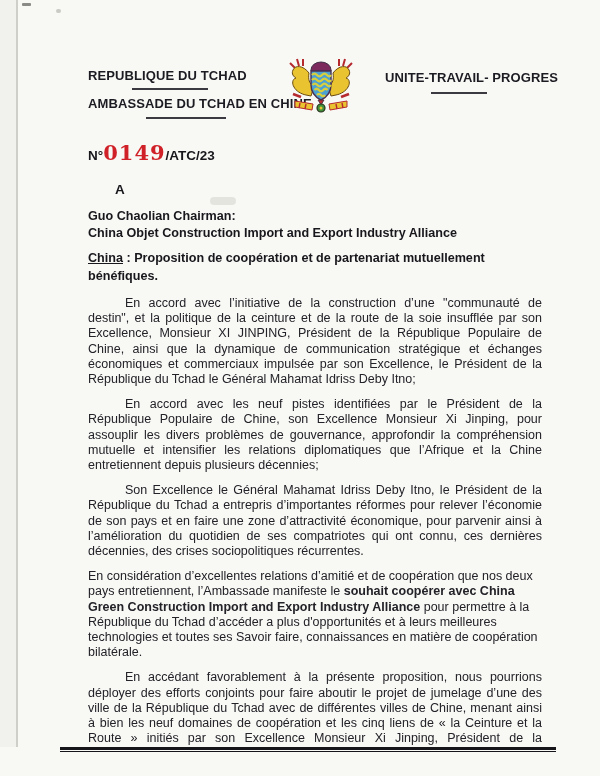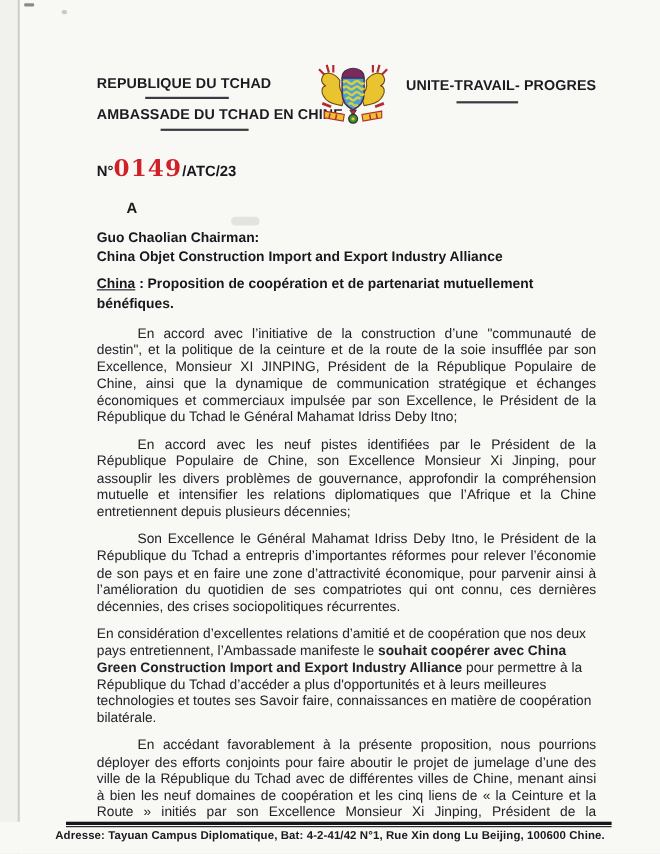--- a/index.html
+++ b/index.html
@@ -15,21 +15,21 @@
   .left-strip { position:absolute; left:0; top:0; width:16px; height:776px; background:#f1f1ee; }
   .scan-edge  { position:absolute; left:16px; top:0; width:2px; height:776px; background:#cfcfca; }
   .artifact-dash { position:absolute; left:22px; top:3px; width:9px; height:3px; background:#8a8a86; border-radius:1px; }
   .artifact-dot  { position:absolute; left:56px; top:9px; width:5px; height:4px; background:#cbcbc5; border-radius:2px; }
   .artifact-smudge { position:absolute; left:210px; top:197px; width:26px; height:8px; background:#dcdcd5; border-radius:4px; opacity:.7; }
 
   .content { position:absolute; left:88px; top:60px; width:470px; color:#212126; }
 
   .header-row { position:relative; height:60px; }
   .hdr-left  { position:absolute; left:0; top:8px; }
-  .hdr-right { position:absolute; right:16px; top:10px; }
+  .hdr-right { position:absolute; right:0; top:10px; }
   .hdr-line { font-size:13px; font-weight:700; color:#1b1b22; letter-spacing:.1px; white-space:nowrap; }
   .u1 { width:76px; border-top:2px solid #3a3a40; margin:5px 0 6px 44px; }
   .u2 { width:80px; border-top:2px solid #3a3a40; margin:6px 0 0 58px; }
   .u3 { width:56px; border-top:2px solid #3a3a40; margin:7px 0 0 46px; }
   .crest { position:absolute; left:199px; top:-4px; width:68px; height:62px; }
 
   .ref-row { display:flex; justify-content:space-between; align-items:baseline; margin-top:20px; }
   .ref { font-size:13.5px; font-weight:700; color:#17171c; }
   .ref-num {
     font-family:"DejaVu Serif", serif; font-size:21px; font-weight:700;
@@ -125,15 +125,14 @@
 
     <p class="para indent first">En accord avec l’initiative de la construction d’une "communauté de destin", et la politique de la ceinture et de la route de la soie insufflée par son Excellence, Monsieur XI JINPING, Président de la République Populaire de Chine, ainsi que la dynamique de communication stratégique et échanges économiques et commerciaux impulsée par son Excellence, le Président de la République du Tchad le Général Mahamat Idriss Deby Itno;</p>
     <p class="para indent">En accord avec les neuf pistes identifiées par le Président de la République Populaire de Chine, son Excellence Monsieur Xi Jinping, pour assouplir les divers problèmes de gouvernance, approfondir la compréhension mutuelle et intensifier les relations diplomatiques que l’Afrique et la Chine entretiennent depuis plusieurs décennies;</p>
     <p class="para indent">Son Excellence le Général Mahamat Idriss Deby Itno, le Président de la République du Tchad a entrepris d’importantes réformes pour relever l’économie de son pays et en faire une zone d’attractivité économique, pour parvenir ainsi à l’amélioration du quotidien de ses compatriotes qui ont connu, ces dernières décennies, des crises sociopolitiques récurrentes.</p>
     <p class="para left"><span>En considération d’excellentes relations d’amitié et de coopération que nos deux pays entretiennent, l’Ambassade manifeste le </span><span class="b">souhait coopérer avec China Green Construction Import and Export Industry Alliance</span><span> pour permettre à la République du Tchad d’accéder a plus d'opportunités et à leurs meilleures technologies et toutes ses Savoir faire, connaissances en matière de coopération bilatérale.</span></p>
     <p class="para indent">En accédant favorablement à la présente proposition, nous pourrions déployer des efforts conjoints pour faire aboutir le projet de jumelage d’une des ville de la République du Tchad avec de différentes villes de Chine, menant ainsi à bien les neuf domaines de coopération et les cinq liens de « la Ceinture et la Route » initiés par son Excellence Monsieur Xi Jinping, Président de la République Populaire de Chine, à</p>
   </div>
 
   <div class="footer">
     <div class="footer-rule"></div>
-    <div class="footer-address">Adresse: Tayuan Campus Diplomatique, Bat: 4-2-41/42 N°1, Rue Xin dong Lu Beijing, 100600 Chine.</div>
   </div>
 </div>
 
 </body></html>

